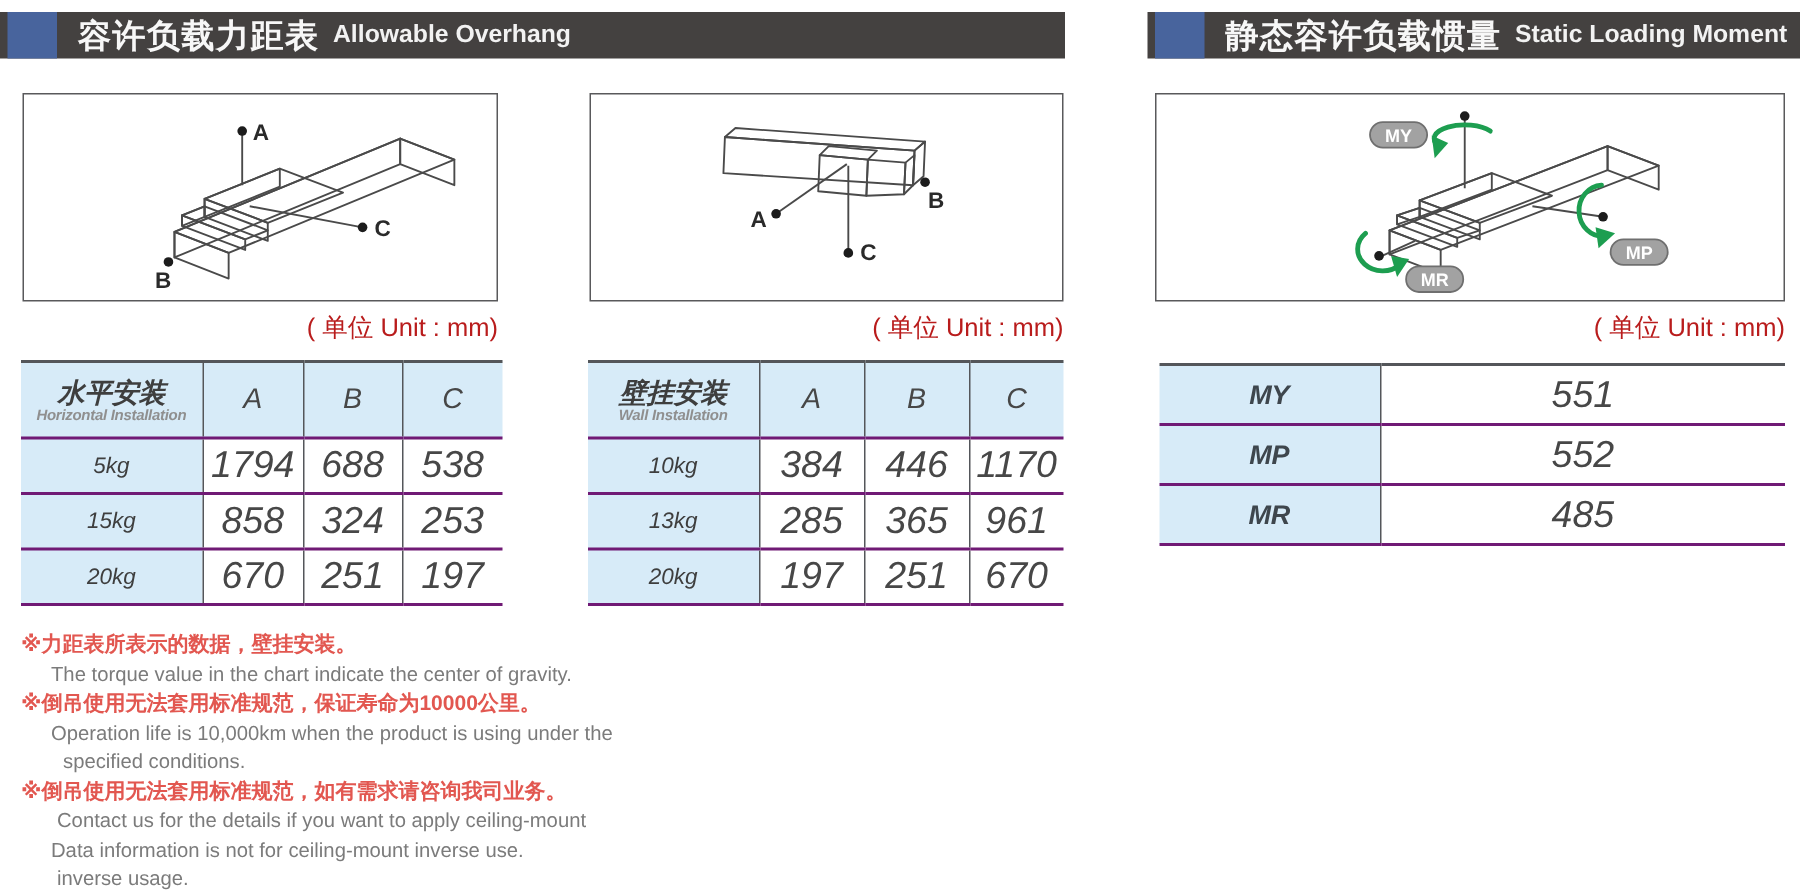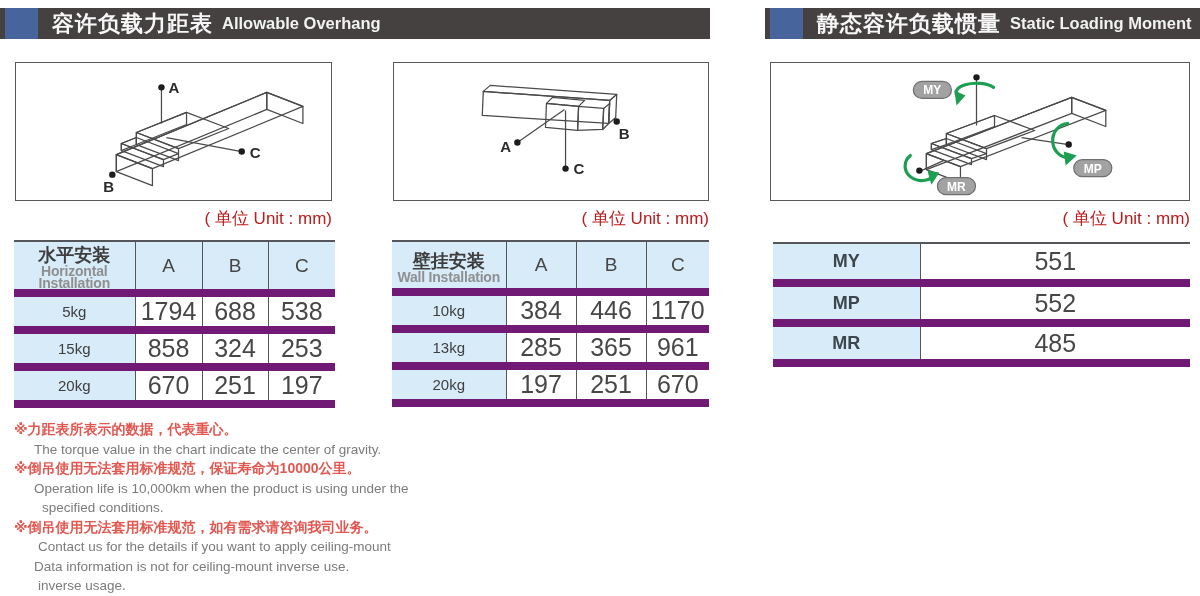--- a/index.html
+++ b/index.html
@@ -25,31 +25,31 @@
   #box3 { left:770px; width:420px; }
   .dbox svg { display:block; width:100%; height:100%; }
   
   .unit { position:absolute; top:207px; font-size:17px; color:#b91c1c; text-align:right; }
   #unit1 { left:15px;  width:317px; }
   #unit2 { left:393px; width:316px; }
   #unit3 { left:770px; width:420px; }
   
   table { border-collapse:collapse; table-layout:fixed; position:absolute; }
   th,td { padding:0; text-align:center; vertical-align:middle;
-          border-top:2px solid #54565a; border-bottom:8px solid #701a75; }
+          border-top:2px solid #54565a; border-bottom:2px solid #701a75;font-style:italic; }
   .vd { border-left:1.6px solid #54565a; }
   .blue { background:#d7ebf8; }
   #t1 { left:14px;  top:240px; width:321px; }
   #t2 { left:392px; top:240px; width:317px; }
   #t3 { left:773px; top:242px; width:417px; }
   #t1 tr, #t2 tr { height:37px; }
   #t1 tr.hrow, #t2 tr.hrow { height:51px; }
   #t3 tr { height:40px; }
   .hzh { font-size:18px; font-weight:bold; color:#3e3e3e; line-height:20px; margin-top:3px; }
-  .hen { font-size:14px; color:#8f8f8f; line-height:12px; letter-spacing:-0.2px; }
+  .hen { font-size:10px; color:#8f8f8f; line-height:12px; letter-spacing:-0.2px; }
   .colh { font-size:19px; font-weight:normal; color:#474747; }
   .loadc { font-size:15px; color:#3e3e3e; }
   .num { font-size:25px; color:#474747; }
   .mlab { font-size:18px; font-weight:bold; color:#3e464d; }
   
   .notes { position:absolute; left:14px; top:420px; width:490px; }
   .nzh { font-size:14px; font-weight:bold; color:#e25750; line-height:19.5px; }
   .nen { font-size:13.5px; color:#7b7b7b; line-height:19.5px; padding-left:20px; }
   .ind2 { padding-left:28px; }
   .ind3 { padding-left:24px; }
@@ -252,21 +252,21 @@
       <td class="vd num">552</td>
     </tr>
     <tr>
       <th class="blue mlab">MR</th>
       <td class="vd num">485</td>
     </tr>
   </tbody>
     </table>
 
   <div class="notes">
-    <div class="nzh">※力距表所表示的数据，代表重心。</div>
+    <div class="nzh">※力距表所表示的数据，壁挂安装。</div>
     <div class="nen">The torque value in the chart indicate the center of gravity.</div>
     <div class="nzh">※倒吊使用无法套用标准规范，保证寿命为10000公里。</div>
     <div class="nen">Operation life is 10,000km when the product is using under the</div>
     <div class="nen ind2">specified conditions.</div>
     <div class="nzh">※倒吊使用无法套用标准规范，如有需求请咨询我司业务。</div>
     <div class="nen ind3">Contact us for the details if you want to apply ceiling-mount</div>
     <div class="nen">Data information is not for ceiling-mount inverse use.</div>
     <div class="nen ind3">inverse usage.</div>
   </div>
 

